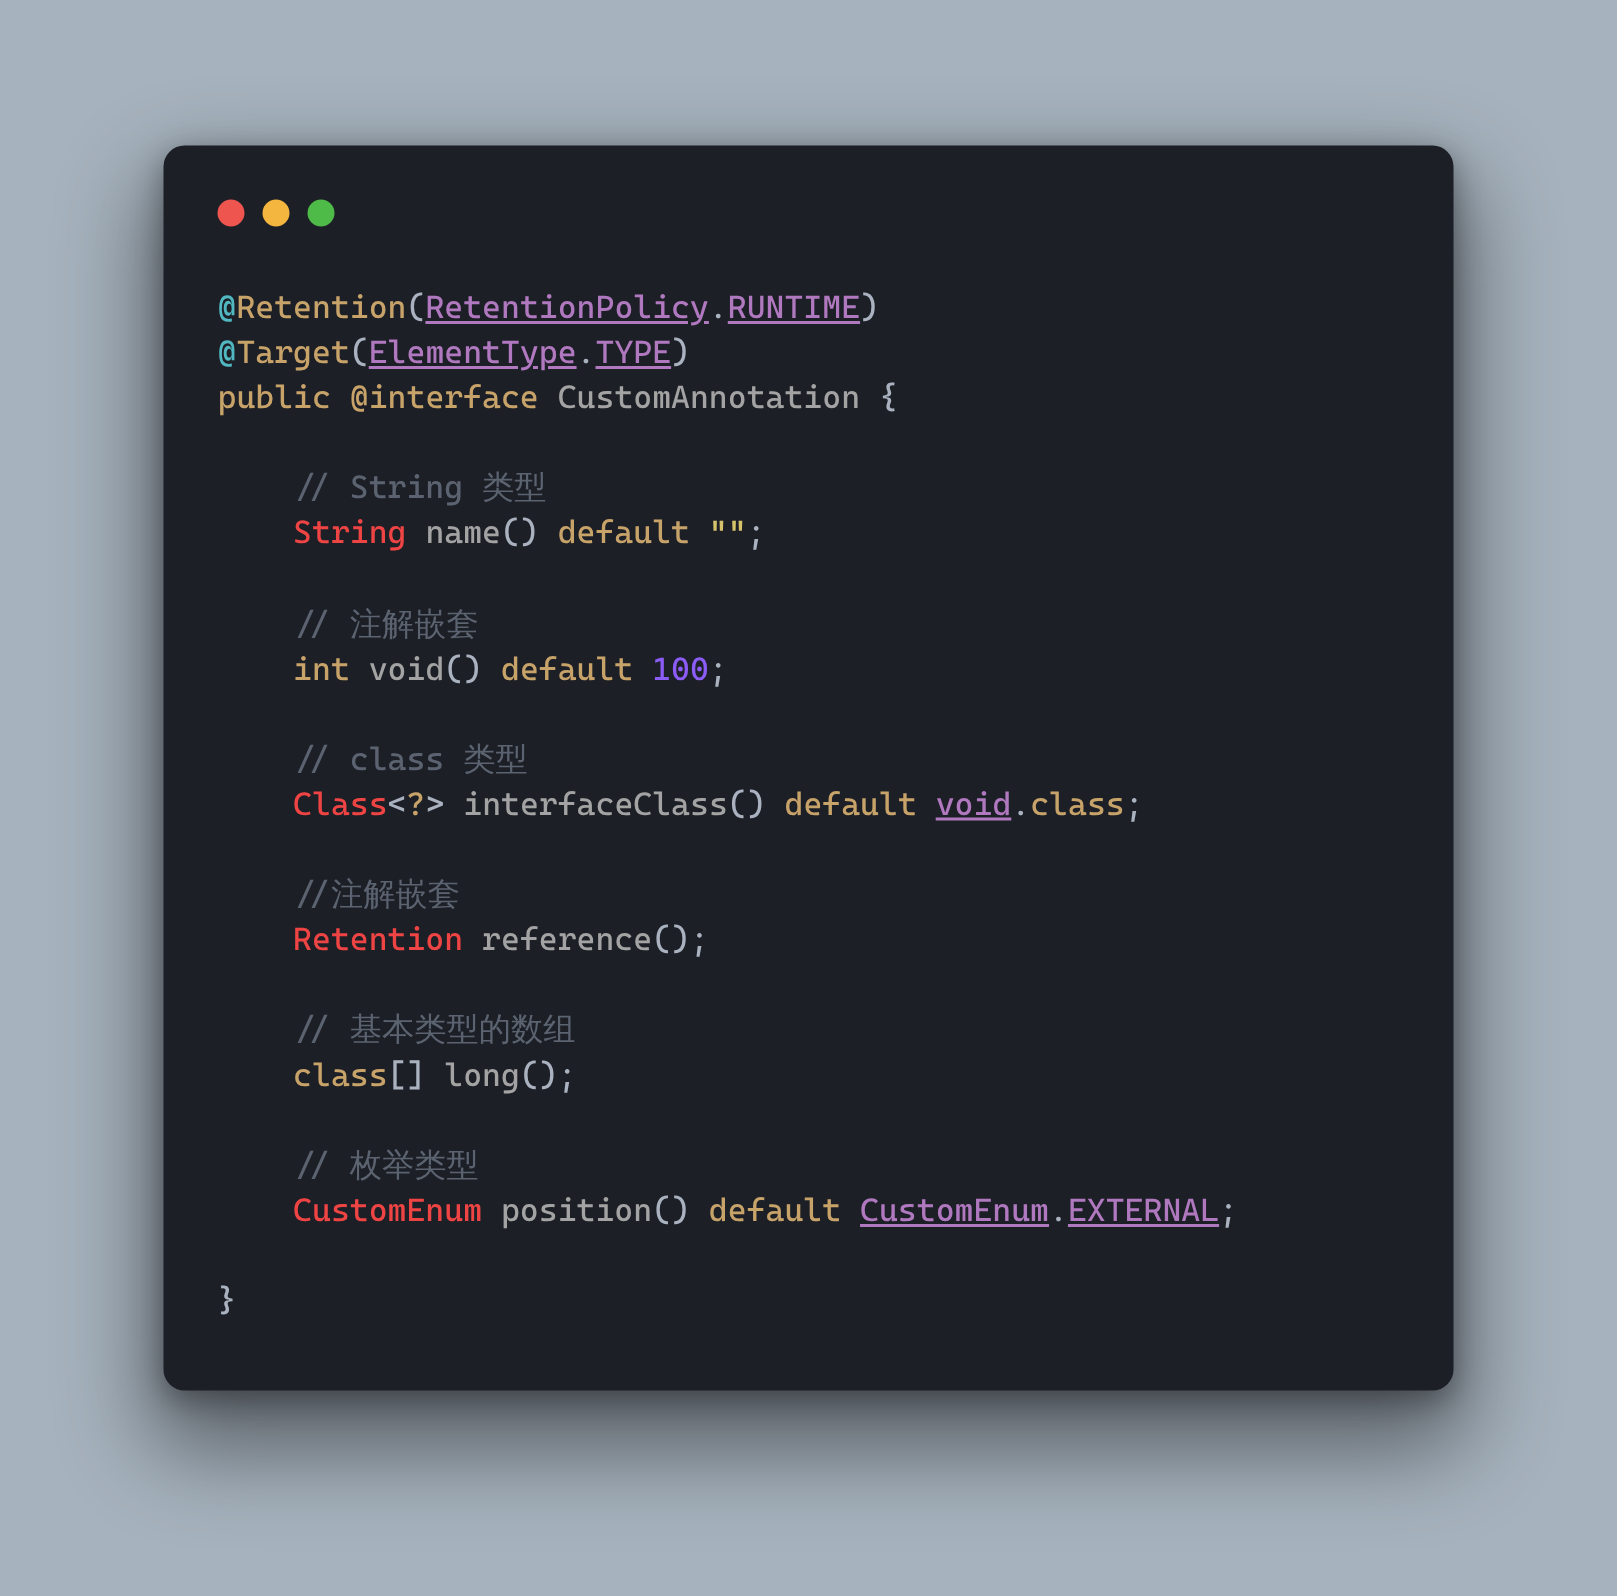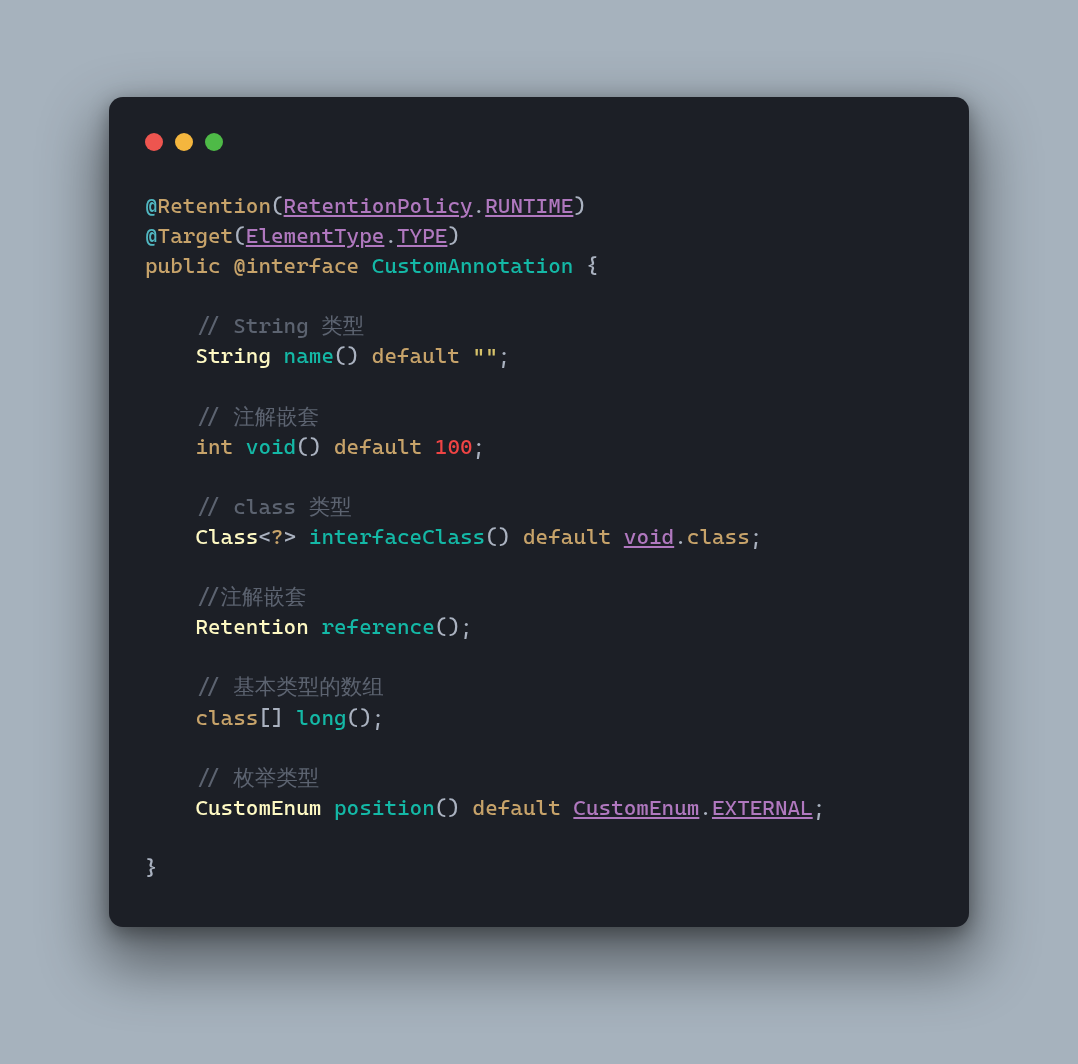--- a/index.html
+++ b/index.html
@@ -32,25 +32,25 @@
   pre.code {
     font-family: "Cascadia Code","Fira Code","JetBrains Mono","Consolas",monospace;
     font-size: 21.5px;
     line-height: 1.40;
     color: #aab2c0;
     white-space: pre;
   }
   .c-teal    { color: #51b8c2; }
   .c-orange  { color: #c7a36a; }
   .c-purple  { color: #b078bf; text-decoration: underline; }
-  .c-blue    { color: #14b8a6; }
-  .c-green   { color: #fef9c3; margin-top: 40px; }
+  .c-blue    { color: #a3a3a3; }
+  .c-green   { color: #ef4444; margin-top: 40px; }
   .c-yellow  { color: #d6c26a; }
   .c-comment { color: #5c6370; }
-  .c-red     { color: #ef4444; margin-top: 16px; }
+  .c-red     { color: #8b5cf6; margin-top: 16px; }
   .c-plain   { color: #aab2c0; }
 </style>
 </head>
 <body>
 
 <div class="window">
   <div class="traffic-lights">
     <div class="tl tl-red"></div>
     <div class="tl tl-yellow"></div>
     <div class="tl tl-green"></div>

